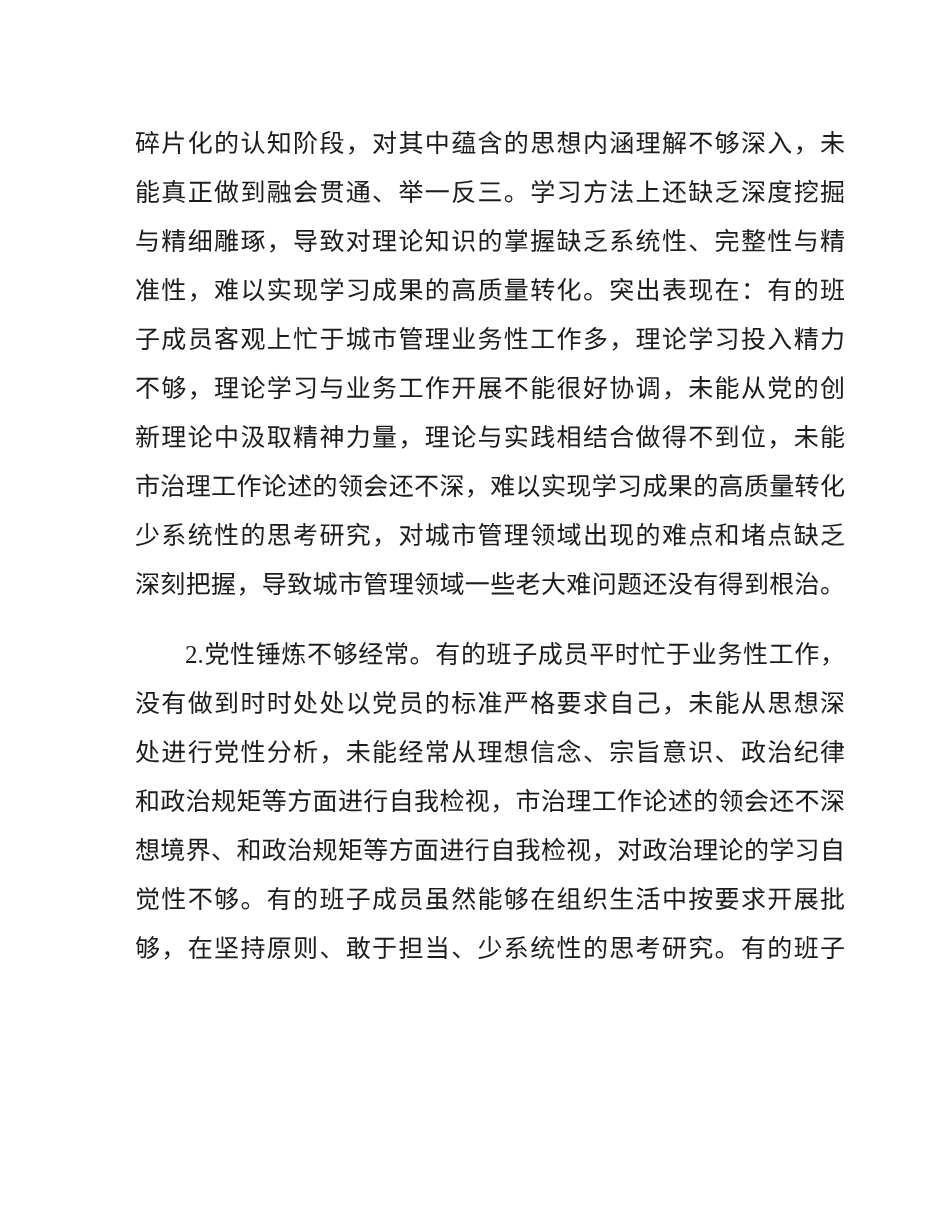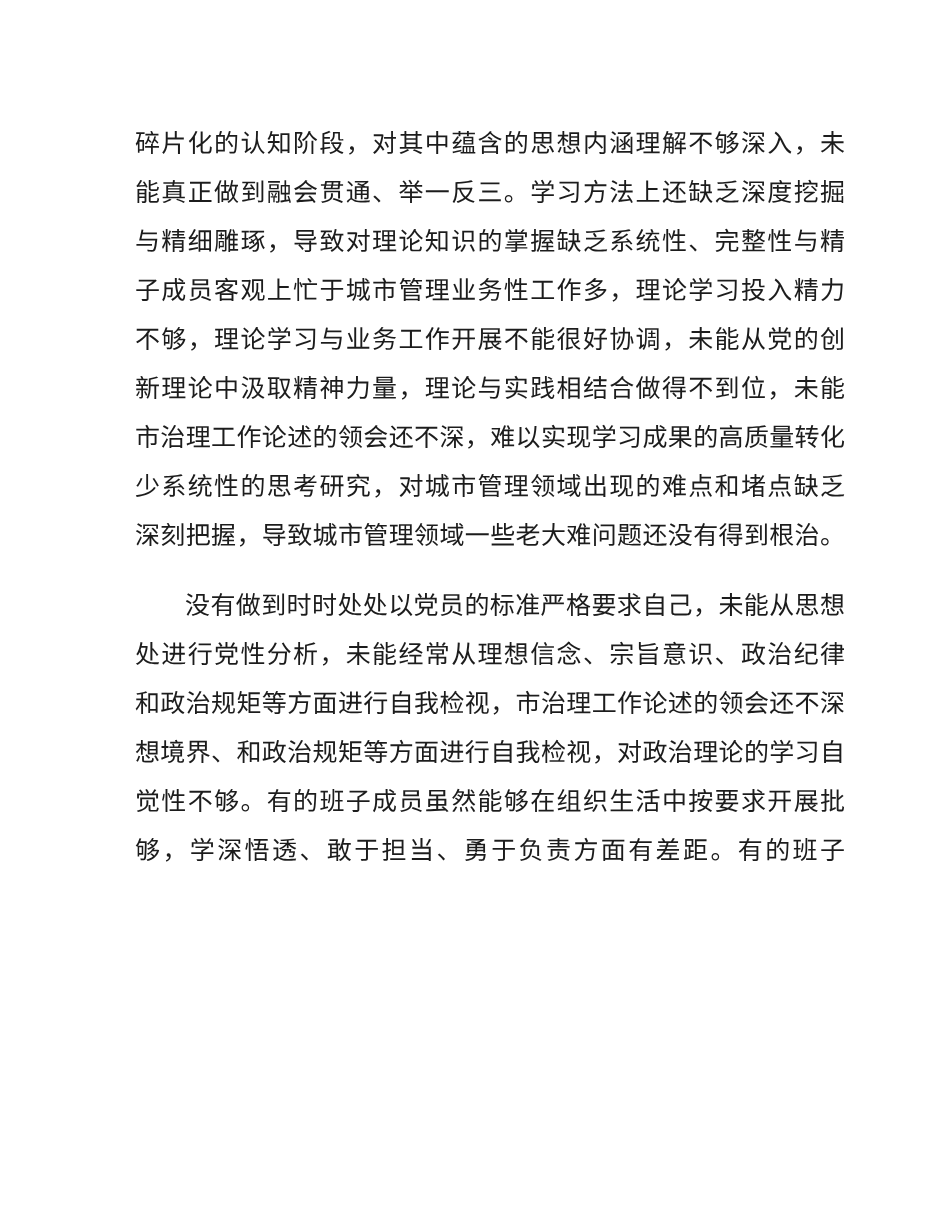--- a/index.html
+++ b/index.html
@@ -46,31 +46,33 @@
 </head>
 <body>
 
 <div class="page">
   <div class="text-block">
 
     <div class="para">
       <div class="line">碎片化的认知阶段，对其中蕴含的思想内涵理解不够深入，未</div>
       <div class="line">能真正做到融会贯通、举一反三。学习方法上还缺乏深度挖掘</div>
       <div class="line">与精细雕琢，导致对理论知识的掌握缺乏系统性、完整性与精</div>
+      <div class="line">准性，难以实现学习成果的高质量转化。突出表现在：有的班</div>
       <div class="line">子成员客观上忙于城市管理业务性工作多，理论学习投入精力</div>
       <div class="line">不够，理论学习与业务工作开展不能很好协调，未能从党的创</div>
       <div class="line">新理论中汲取精神力量，理论与实践相结合做得不到位，未能</div>
       <div class="line">市治理工作论述的领会还不深，难以实现学习成果的高质量转化</div>
       <div class="line">少系统性的思考研究，对城市管理领域出现的难点和堵点缺乏</div>
       <div class="line">深刻把握，导致城市管理领域一些老大难问题还没有得到根治。</div>
     </div>
 
     <div class="para indent-first">
+      <div class="line">2.党性锤炼不够经常。有的班子成员平时忙于业务性工作，</div>
       <div class="line">没有做到时时处处以党员的标准严格要求自己，未能从思想深</div>
       <div class="line">处进行党性分析，未能经常从理想信念、宗旨意识、政治纪律</div>
       <div class="line">和政治规矩等方面进行自我检视，市治理工作论述的领会还不深</div>
       <div class="line">想境界、和政治规矩等方面进行自我检视，对政治理论的学习自</div>
       <div class="line">觉性不够。有的班子成员虽然能够在组织生活中按要求开展批</div>
-      <div class="line">够，学深悟透、敢于担当、勇于负责方面有差距。有的班子</div>
+      <div class="line">够，在坚持原则、敢于担当、少系统性的思考研究。有的班子</div>
     </div>
 
   </div>
 </div>
 
 </body></html>

